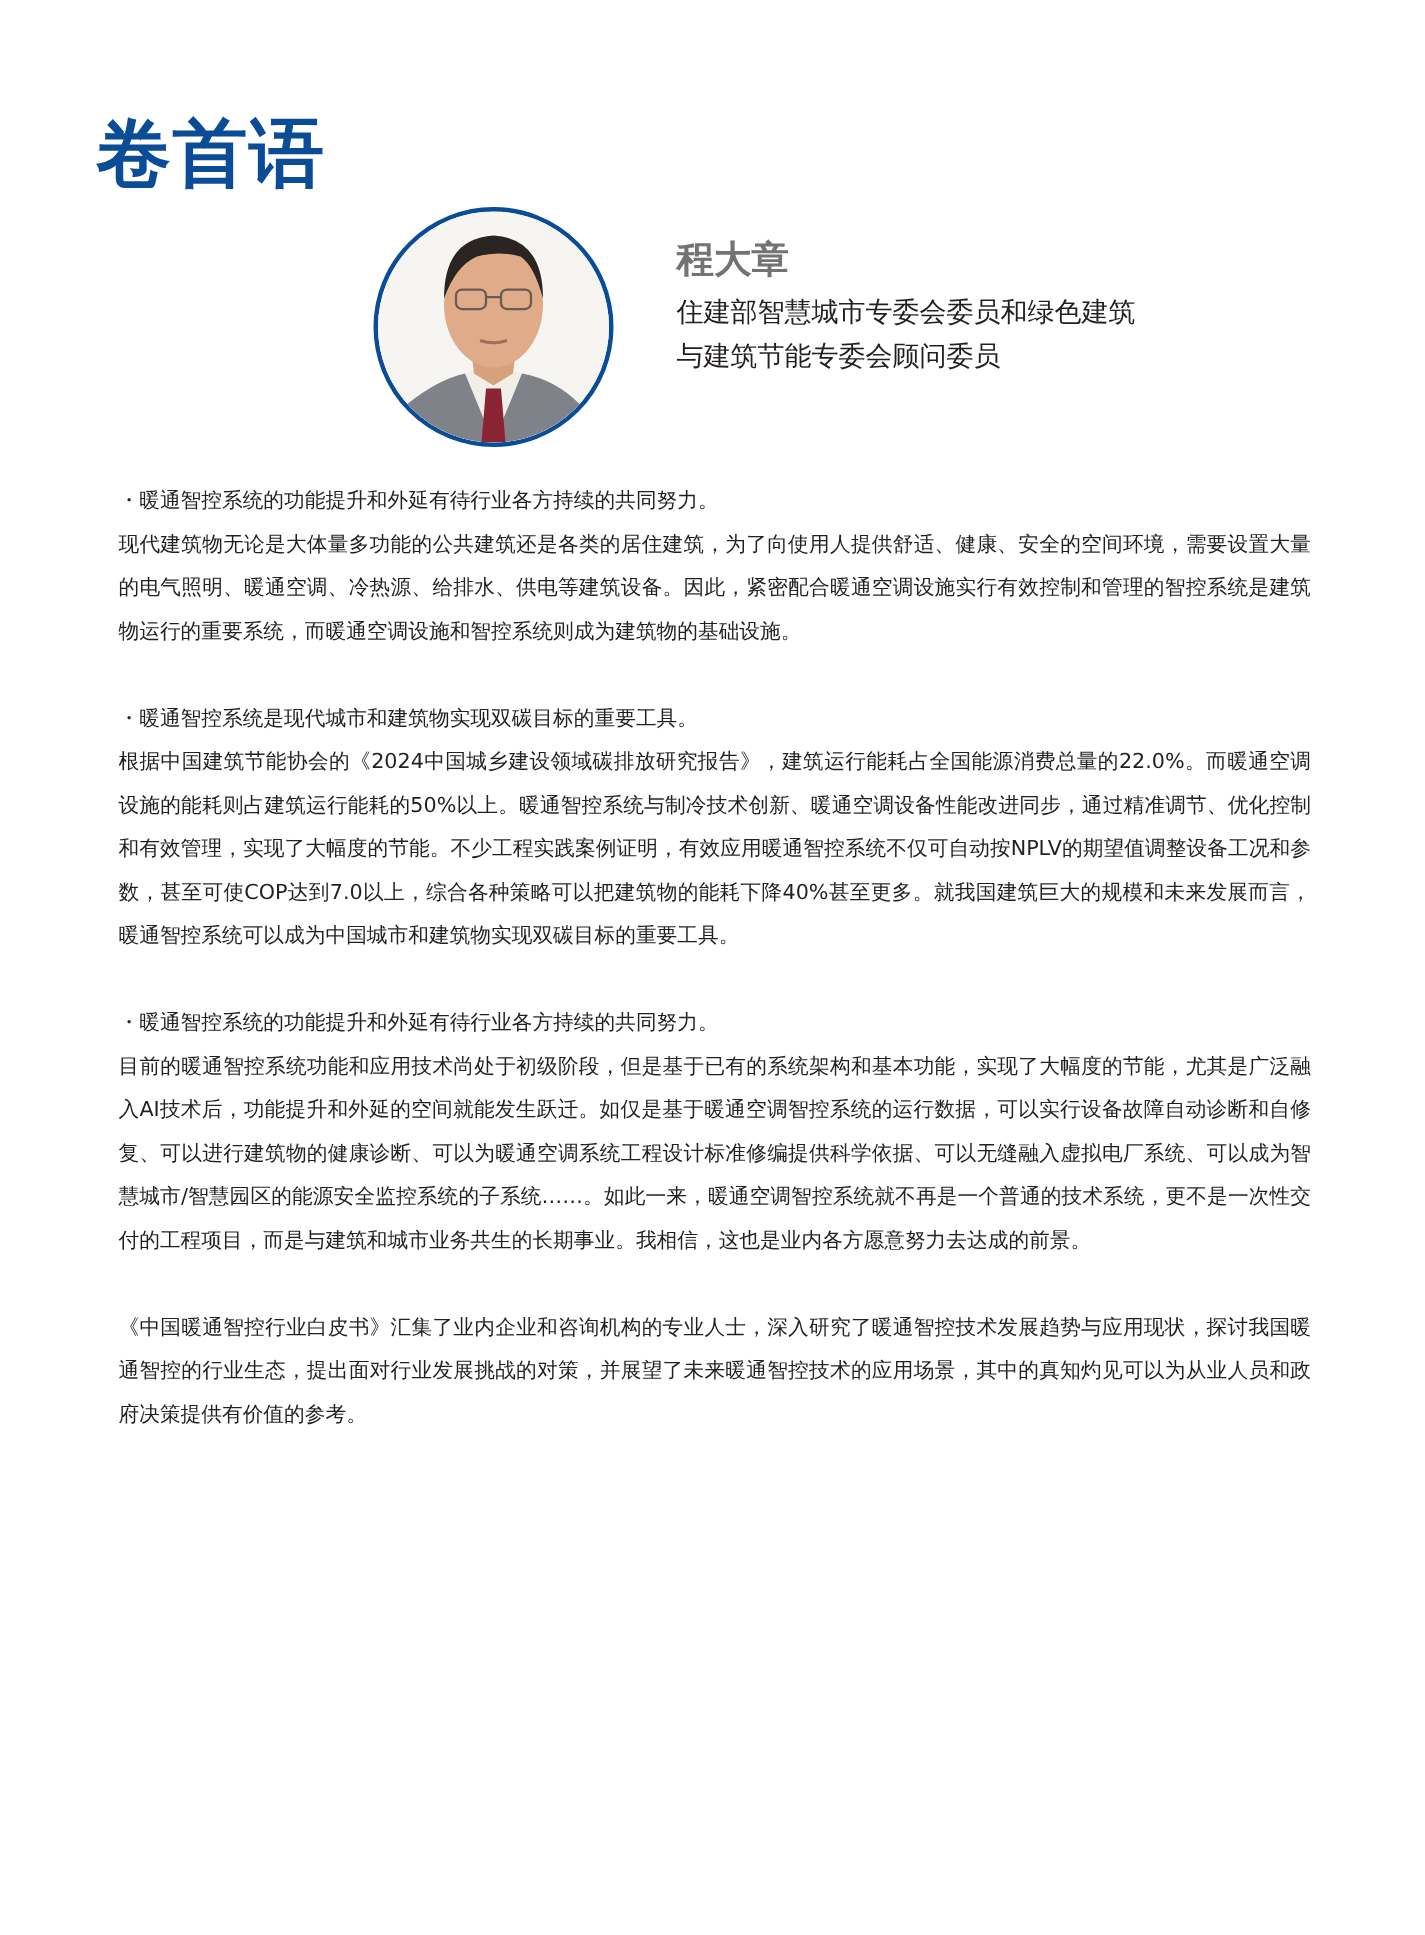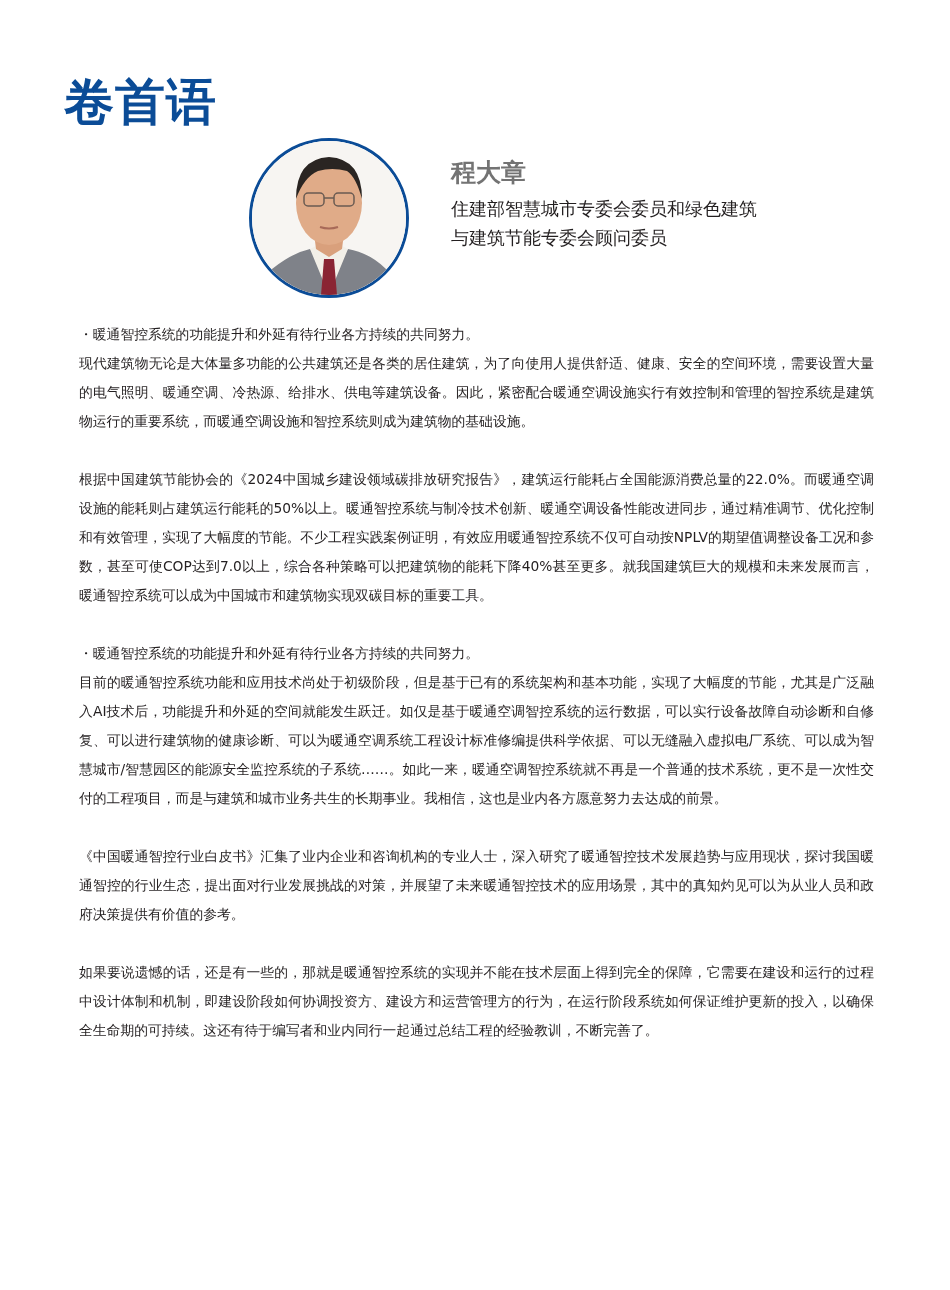--- a/index.html
+++ b/index.html
@@ -60,24 +60,24 @@
   <div class="author-name">程大章</div>
   <div class="author-line">住建部智慧城市专委会委员和绿色建筑</div>
   <div class="author-line">与建筑节能专委会顾问委员</div>
 </div>
 
 <div class="body-text">
   <p>・暖通智控系统的功能提升和外延有待行业各方持续的共同努力。</p>
   <p>现代建筑物无论是大体量多功能的公共建筑还是各类的居住建筑，为了向使用人提供舒适、健康、安全的空间环境，需要设置大量的电气照明、暖通空调、冷热源、给排水、供电等建筑设备。因此，紧密配合暖通空调设施实行有效控制和管理的智控系统是建筑物运行的重要系统，而暖通空调设施和智控系统则成为建筑物的基础设施。</p>
   <div class="gap"></div>
 
+  <p>・暖通智控系统是现代城市和建筑物实现双碳目标的重要工具。</p>
   <p>根据中国建筑节能协会的《2024中国城乡建设领域碳排放研究报告》，建筑运行能耗占全国能源消费总量的22.0%。而暖通空调设施的能耗则占建筑运行能耗的50%以上。暖通智控系统与制冷技术创新、暖通空调设备性能改进同步，通过精准调节、优化控制和有效管理，实现了大幅度的节能。不少工程实践案例证明，有效应用暖通智控系统不仅可自动按NPLV的期望值调整设备工况和参数，甚至可使COP达到7.0以上，综合各种策略可以把建筑物的能耗下降40%甚至更多。就我国建筑巨大的规模和未来发展而言，暖通智控系统可以成为中国城市和建筑物实现双碳目标的重要工具。</p>
   <div class="gap"></div>
 
   <p>・暖通智控系统的功能提升和外延有待行业各方持续的共同努力。</p>
   <p>目前的暖通智控系统功能和应用技术尚处于初级阶段，但是基于已有的系统架构和基本功能，实现了大幅度的节能，尤其是广泛融入AI技术后，功能提升和外延的空间就能发生跃迁。如仅是基于暖通空调智控系统的运行数据，可以实行设备故障自动诊断和自修复、可以进行建筑物的健康诊断、可以为暖通空调系统工程设计标准修编提供科学依据、可以无缝融入虚拟电厂系统、可以成为智慧城市/智慧园区的能源安全监控系统的子系统……。如此一来，暖通空调智控系统就不再是一个普通的技术系统，更不是一次性交付的工程项目，而是与建筑和城市业务共生的长期事业。我相信，这也是业内各方愿意努力去达成的前景。</p>
   <div class="gap"></div>
 
   <p>《中国暖通智控行业白皮书》汇集了业内企业和咨询机构的专业人士，深入研究了暖通智控技术发展趋势与应用现状，探讨我国暖通智控的行业生态，提出面对行业发展挑战的对策，并展望了未来暖通智控技术的应用场景，其中的真知灼见可以为从业人员和政府决策提供有价值的参考。</p>
   <div class="gap"></div>
 
-  <p>如果要说遗憾的话，还是有一些的，那就是暖通智控系统的实现并不能在技术层面上得到完全的保障，它需要在建设和运行的过程中设计体制和机制，即建设阶段如何协调投资方、建设方和运营管理方的行为，在运行阶段系统如何保证维护更新的投入，以确保全生命期的可持续。这还有待于编写者和业内同行一起通过总结工程的经验教训，不断完善了。</p>
 </div>
 
 </body></html>

